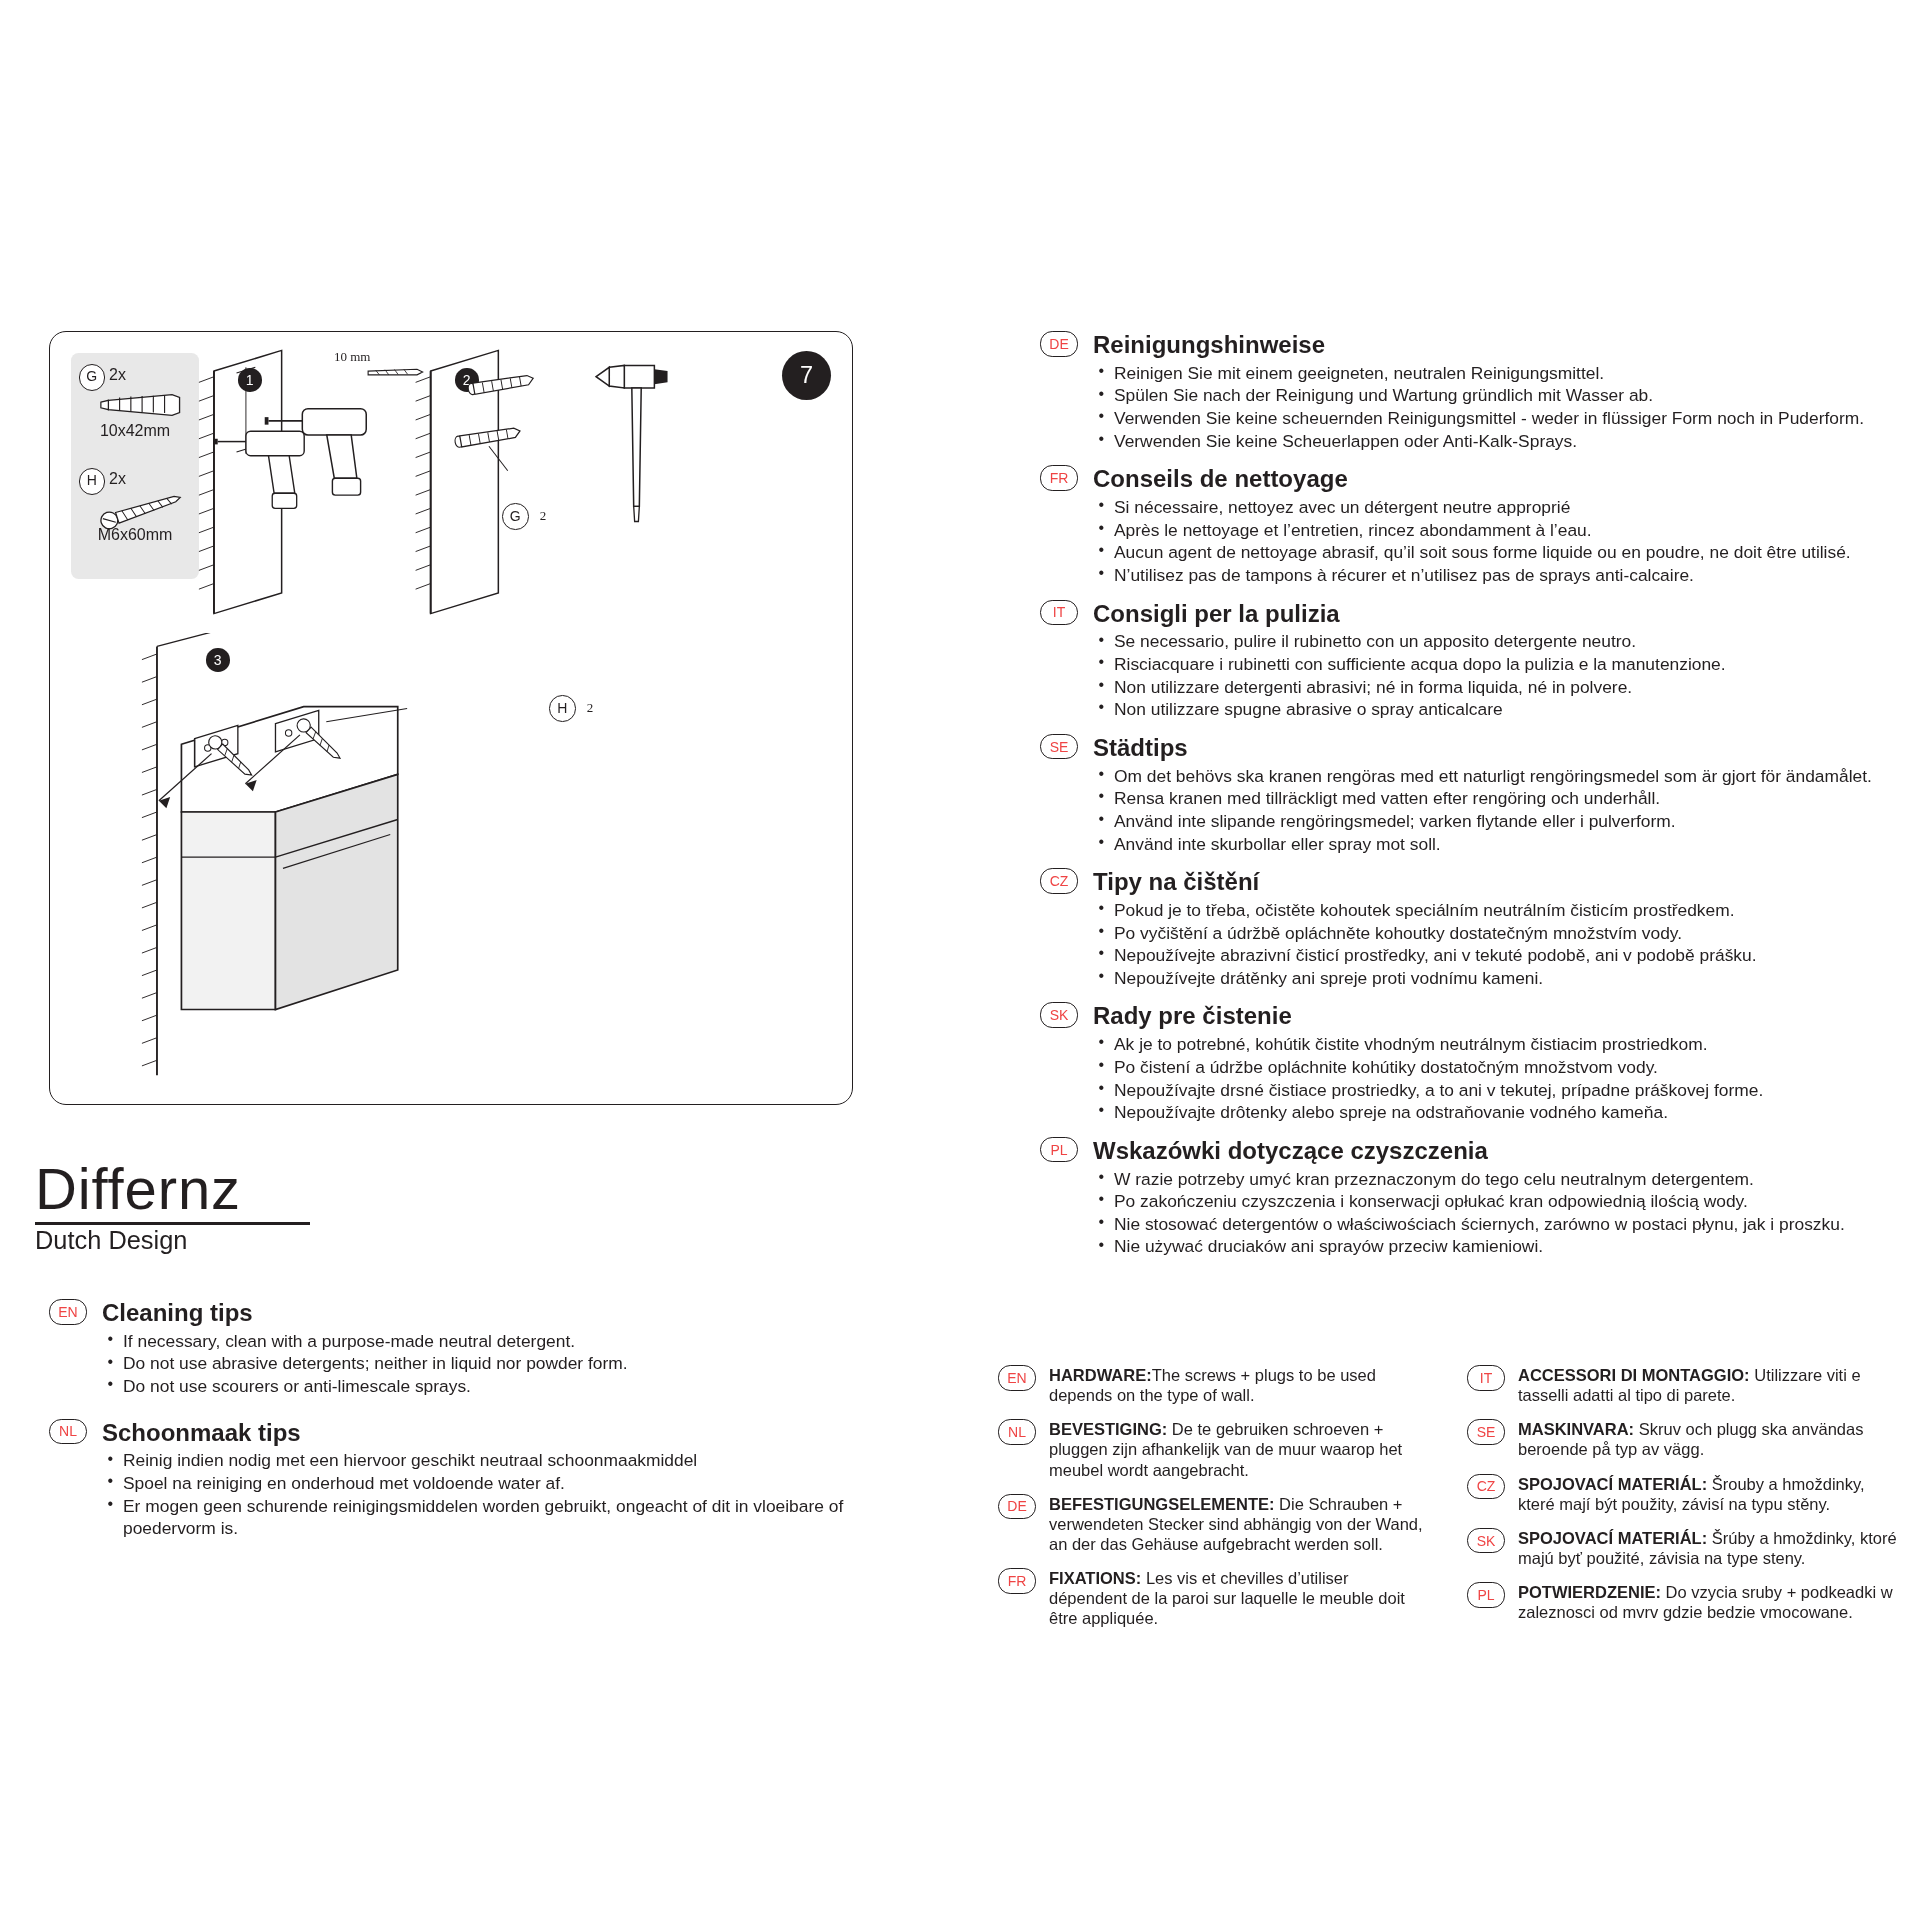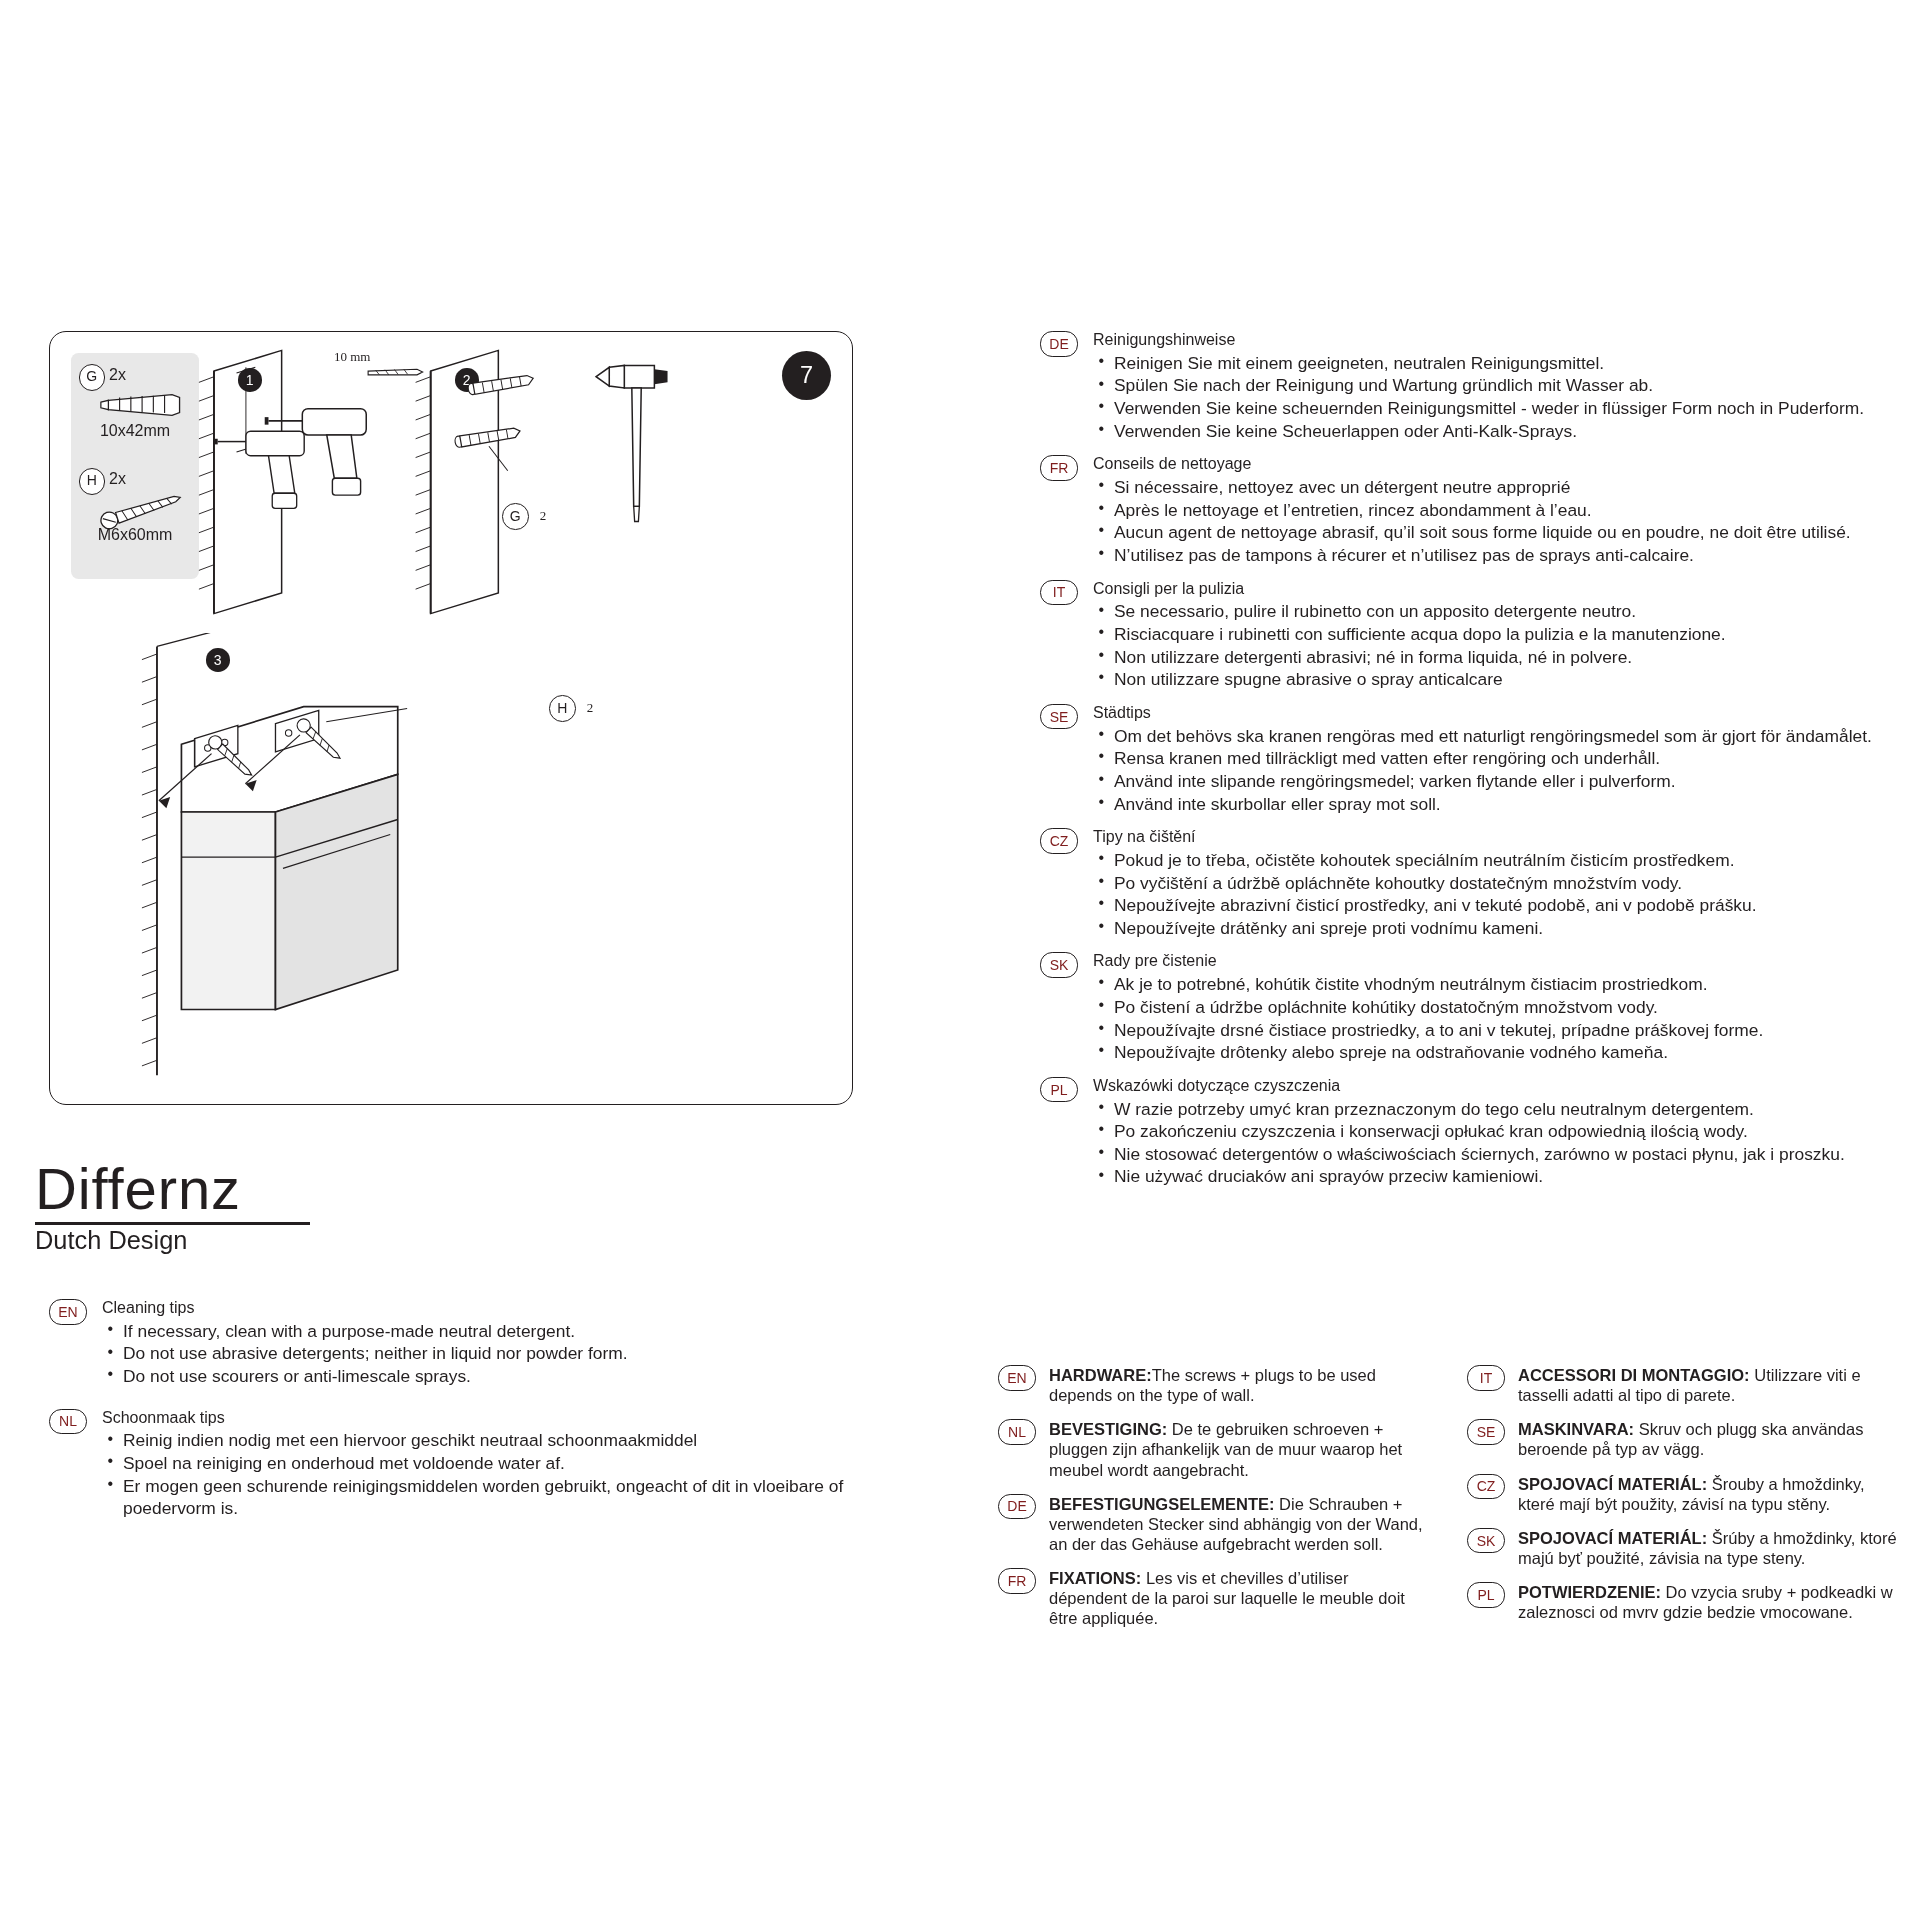--- a/index.html
+++ b/index.html
@@ -48,25 +48,25 @@
   
   .logo{position:absolute;left:35px;top:1160px;width:282px;}
   .logo .brand{font-size:58px;letter-spacing:0.9px;font-weight:400;color:#231f20;line-height:1;}
   .logo .rule{height:2.8px;background:#231f20;margin:3.8px 0 1.9px 0;width:275px;}
   .logo .sub{font-size:25.4px;text-align:left;width:275px;color:#231f20;}
 
   
   .lang-badge{
     width:36px;height:23.5px;border-radius:12.2px;border:1.3px solid #231f20;
     font-size:14px;display:flex;align-items:center;justify-content:center;
-    color:#7f1d1d;background:#fff;flex:0 0 auto;
+    color:#ef4444;background:#fff;flex:0 0 auto;
   }
   .sec{display:flex;gap:15px;margin-bottom:13px;}
   .sec .body{flex:1;}
-  .sec h3{margin:0 0 2.8px 0;font-size:16px;font-weight:normal;}
+  .sec h3{margin:0 0 2.8px 0;font-size:24px;font-weight:bold;}
   .sec ul{margin:0;padding:0;list-style:none;}
   .sec li{font-size:17.4px;line-height:1.30;padding-left:21px;position:relative;}
   .sec li:before{content:"•";position:absolute;left:5.6px;top:-0.9px;font-size:16px;}
 
   #left-clean{position:absolute;left:49px;top:1299px;width:829px;}
   #right-clean{position:absolute;left:1040px;top:331px;width:847px;}
 
   
   .hw-wrap{position:absolute;left:998px;top:1365px;width:904px;display:flex;gap:36px;}
   .hw-col{width:433px;}

